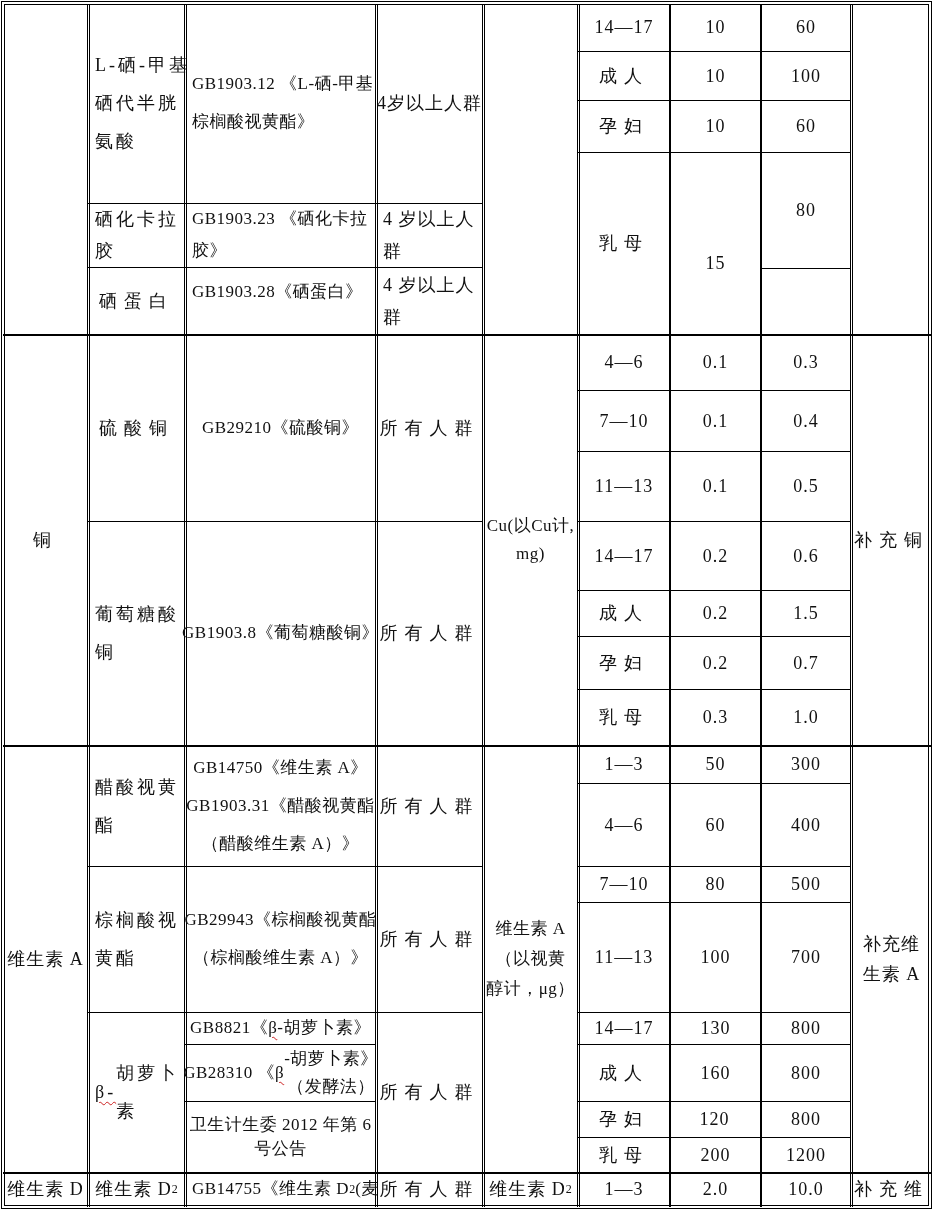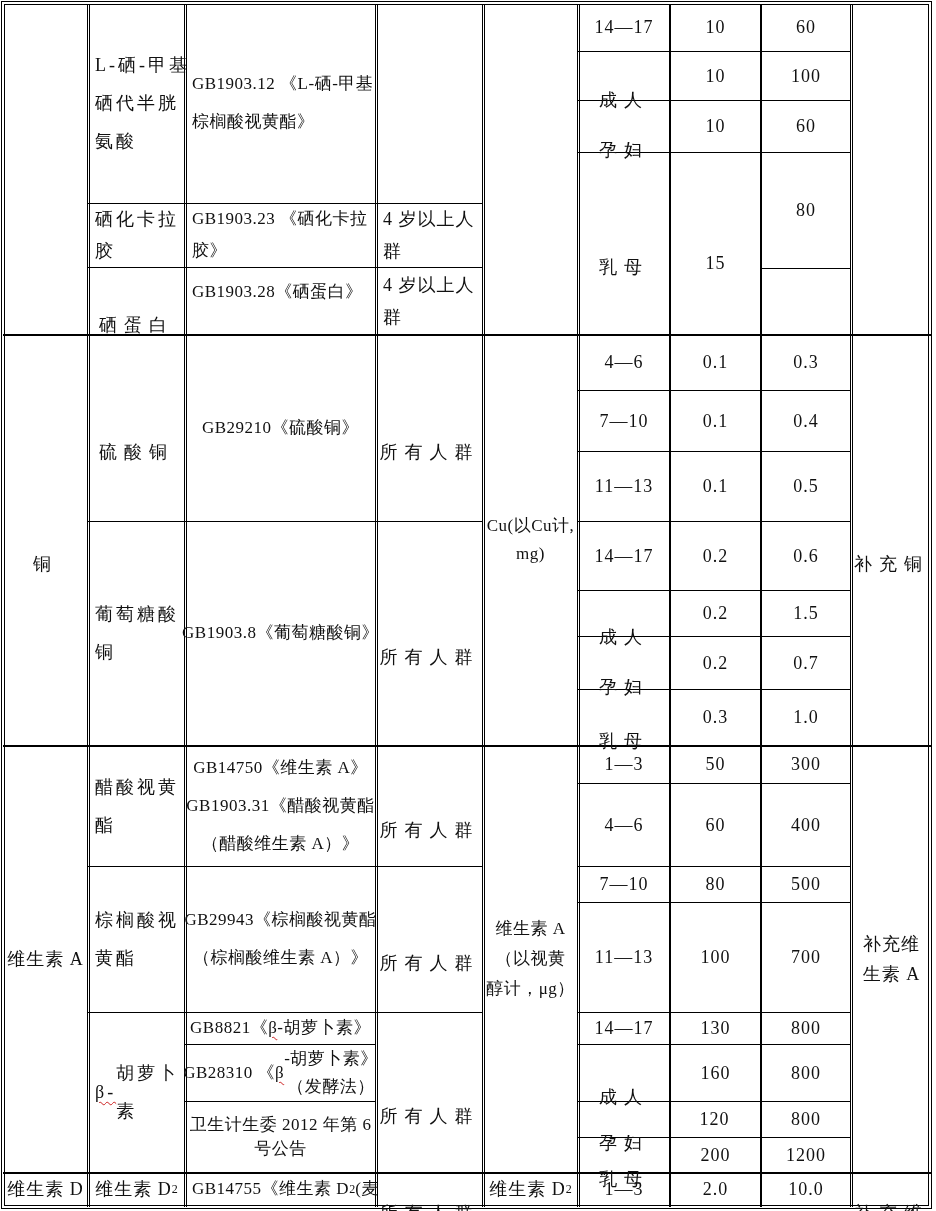--- a/index.html
+++ b/index.html
@@ -13,21 +13,21 @@
   .vd{position:absolute;top:4px;height:1203px;width:3px;box-sizing:border-box;
       border-left:1px solid #000;border-right:1px solid #000;}
   .vs{position:absolute;top:4px;height:1203px;width:2px;background:#000;}
   .hl{position:absolute;height:1px;background:#000;}
   .th{height:2px;}
   
   .c{position:absolute;display:flex;align-items:center;justify-content:center;
      text-align:center;white-space:pre;font-size:18px;letter-spacing:1px;line-height:38px;
      box-sizing:border-box;}
   .lft{justify-content:flex-start;text-align:left;padding-left:7px;}
-  .sp{letter-spacing:7px;margin-top:24px;}
+  .sp{letter-spacing:7px;}
   .ls3{letter-spacing:3px;}
   .f17{font-size:17px;letter-spacing:0.5px;}
   .lh20{line-height:20px;}
   .lh28{line-height:28px;}
   .lh30{line-height:30px;}
   .lh32{line-height:32px;}
   .lh34{line-height:24px;}
   .lh38{line-height:38px;}
   .sq{text-decoration:underline;text-decoration-style:wavy;text-decoration-color:#cc2222;
       text-decoration-thickness:1px;text-underline-offset:3px;}
@@ -78,20 +78,21 @@
   <div class="hl" style="left:185px;top:1101px;width:191px"></div>
   <div class="hl" style="left:578px;top:1101px;width:273px"></div>
   <div class="hl" style="left:578px;top:1137px;width:273px"></div>
   <div class="hl th" style="left:3px;top:1172px;width:929px"></div>
 
   <div class="c lft lh38 ls3" style="left:88px;top:3px;width:97px;height:200px">L-硒-甲基
 硒代半胱
 氨酸</div>
   <div class="c lft lh38 f17" style="left:185px;top:3px;width:191px;height:200px">GB1903.12 《L-硒-甲基
 棕榈酸视黄酯》</div>
+  <div class="c" style="left:376px;top:3px;width:107px;height:200px">4岁以上人群</div>
   <div class="c lft lh32 ls3" style="left:88px;top:203px;width:97px;height:64px">硒化卡拉
 胶</div>
   <div class="c lft lh32 f17" style="left:185px;top:203px;width:191px;height:64px">GB1903.23 《硒化卡拉
 胶》</div>
   <div class="c lft lh32" style="left:376px;top:203px;width:107px;height:64px">4 岁以上人
 群</div>
   <div class="c sp" style="left:88px;top:267px;width:97px;height:67px">硒蛋白</div>
   <div class="c lft f17" style="left:185px;top:267px;width:191px;height:50px">GB1903.28《硒蛋白》</div>
   <div class="c lft lh32" style="left:376px;top:267px;width:107px;height:67px">4 岁以上人
 群</div>

